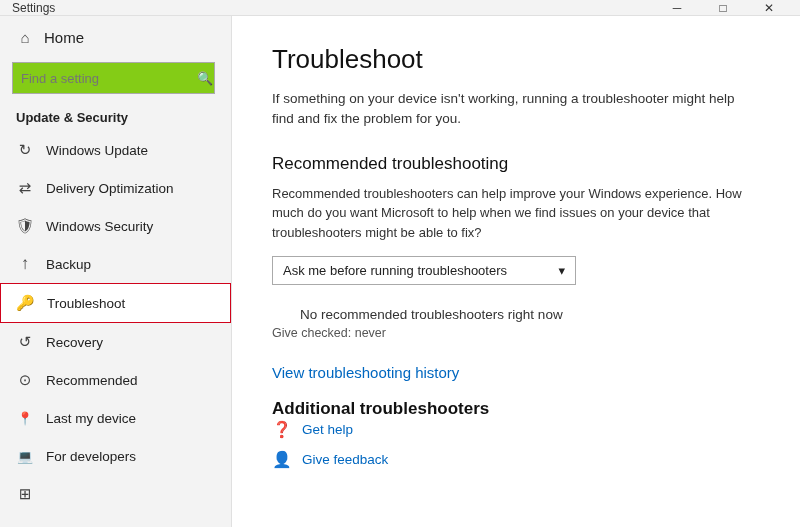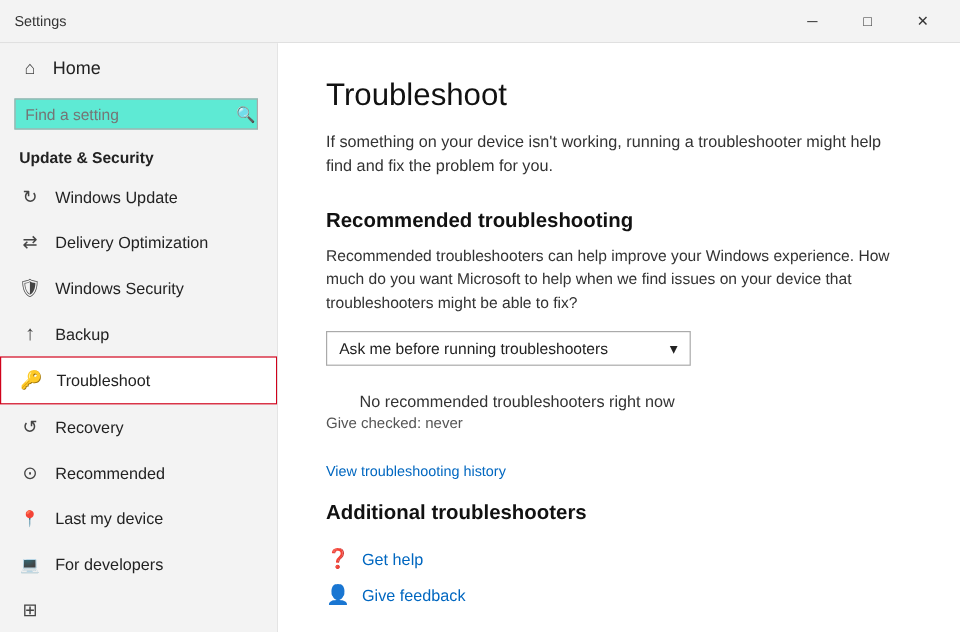--- a/index.html
+++ b/index.html
@@ -1,20 +1,20 @@
 <!DOCTYPE html>
 <html><head>
   <meta charset="utf-8">
   <style>
     * { margin: 0; padding: 0; box-sizing: border-box; }
     body { font-family: 'Segoe UI', Arial, sans-serif; background: #f3f3f3; width: 800px; height: 527px; overflow: hidden; display: flex; flex-direction: column; }
 
     .title-bar {
       background: #f3f3f3;
-      height: 36px;
+      height: 16px;
       display: flex;
       align-items: center;
       justify-content: space-between;
       padding: 0 8px 0 12px;
       font-size: 12px;
       color: #333;
       border-bottom: 1px solid #e0e0e0;
     }
     .title-bar-title { font-size: 12px; color: #333; }
     .title-bar-controls { display: flex; gap: 0; }
@@ -50,21 +50,21 @@
       cursor: pointer;
       font-size: 15px;
       color: #222;
     }
 
     .search-box {
       margin: 4px 16px 10px 12px;
       display: flex;
       align-items: center;
       border: 1px solid #aaa;
-      background: #5eead4;
+      background: #84cc16;
       padding: 4px 8px;
       height: 32px;
     }
     .search-box input {
       border: none; outline: none; background: transparent;
       font-size: 13px; flex: 1; color: #555;
       font-family: 'Segoe UI', Arial, sans-serif;
     }
     .search-icon-wrap { color: #555; font-size: 13px; }
 
@@ -112,21 +112,21 @@
 
     .page-desc {
       font-size: 13.5px;
       color: #333;
       margin-bottom: 24px;
       line-height: 1.5;
     }
 
     .section-title {
       font-size: 17px;
-      font-weight: 700;
+      font-weight: 400;
       color: #111;
       margin-bottom: 10px;
     }
 
     .section-desc {
       font-size: 13px;
       color: #333;
       margin-bottom: 14px;
       line-height: 1.5;
     }
@@ -152,33 +152,32 @@
       margin-left: 28px;
     }
 
     .last-checked {
       font-size: 12.5px;
       color: #555;
       margin-bottom: 24px;
     }
 
     .link-text {
-      font-size: 12px;
+      font-size: 15px;
       color: #0067c0;
       cursor: pointer;
       text-decoration: none;
       display: inline-block;
       margin-bottom: 18px;
     }
 
     .section-title-additional {
       font-size: 17px;
       font-weight: 600;
       color: #111;
-      margin-bottom: 18px;
     }
 
     .help-item {
       display: flex;
       align-items: center;
       gap: 10px;
       margin-bottom: 10px;
       cursor: pointer;
     }
     .help-icon {

